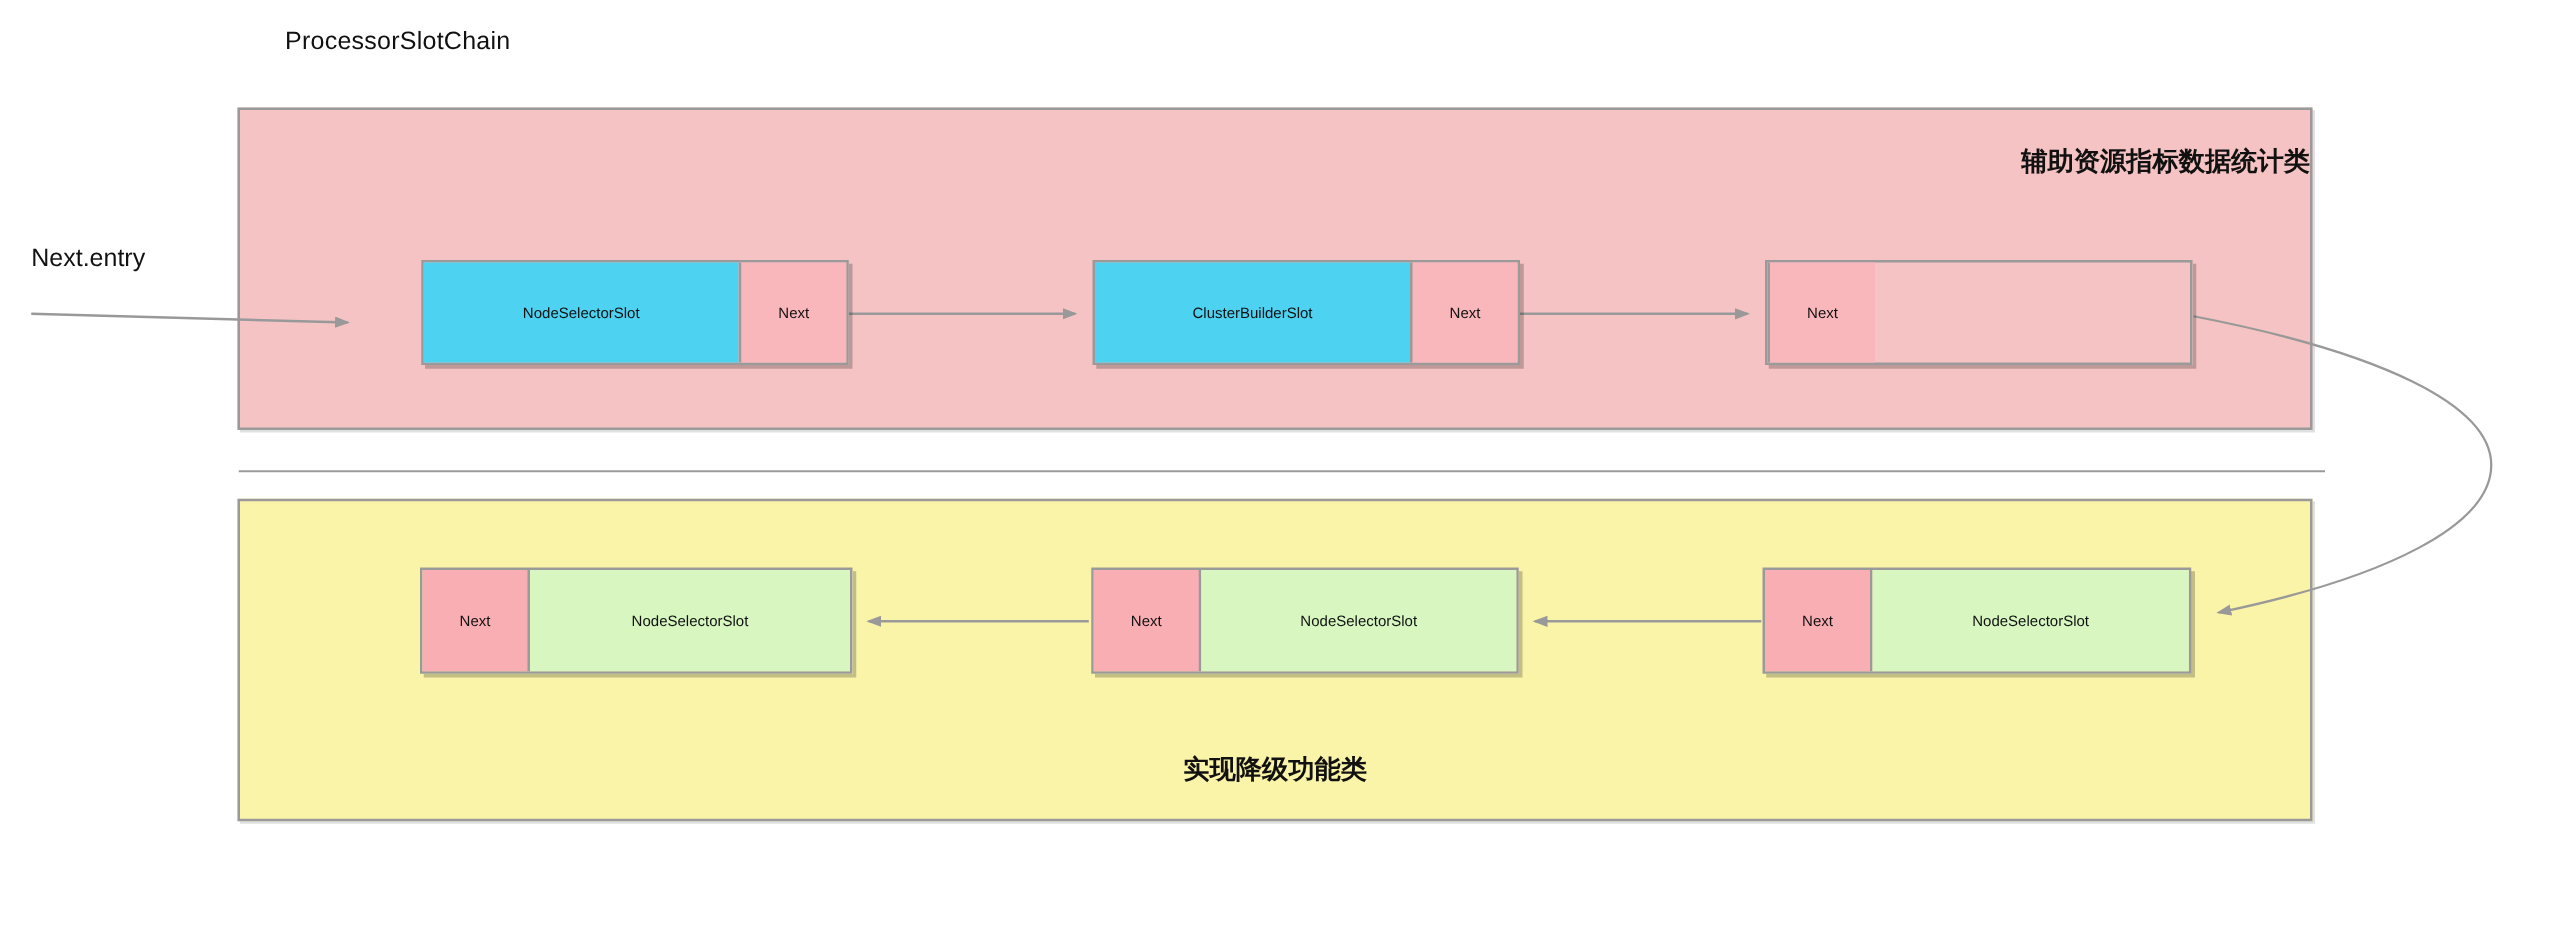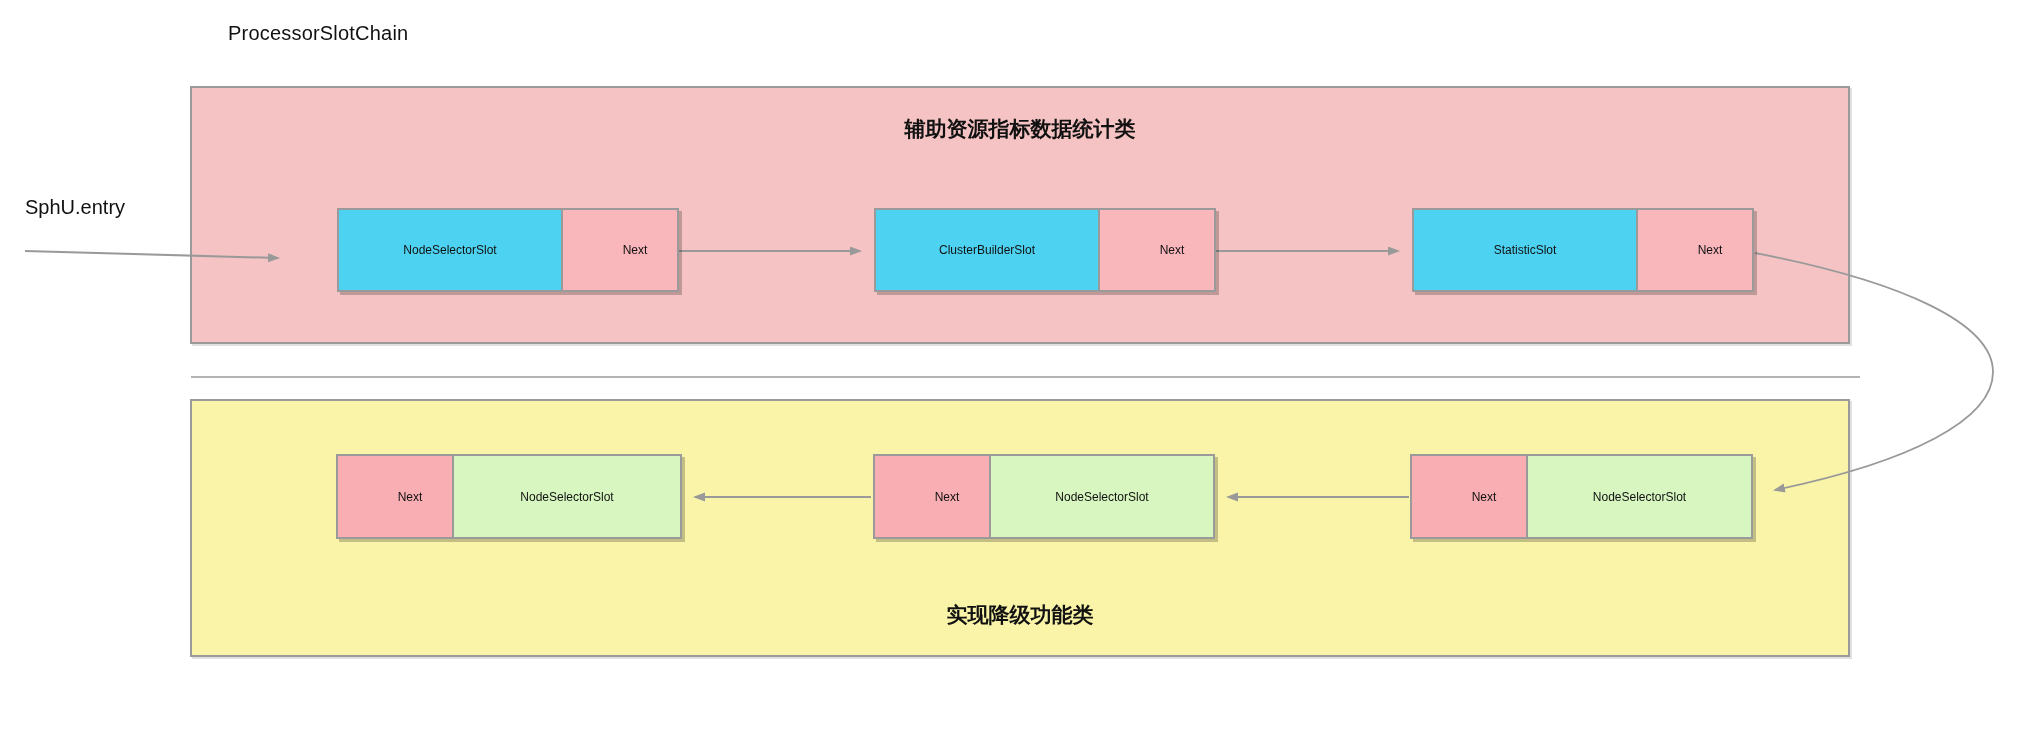--- a/index.html
+++ b/index.html
@@ -44,21 +44,21 @@
   .region.top    { top: 86px;  background: #f5c3c3; }
   .region.bottom { top: 399px; background: #faf4a8; }
   .region-label {
     position: absolute;
     left: 0;
     width: 100%;
     text-align: center;
     font-size: 21px;
     font-weight: 700;
   }
-  .region.top .region-label    { top: 27px; }
+  .region.top .region-label    { top: 27px; text-align: right; }
   .region.bottom .region-label { bottom: 26px; }
   .slot {
     position: absolute;
     display: flex;
     height: 85px;
     box-sizing: border-box;
     border: 2px solid #9a9a9a;
     box-shadow: 3px 3px 0 rgba(0,0,0,0.22);
     font-size: 12px;
   }
@@ -68,42 +68,41 @@
     align-items: center;
     justify-content: center;
     white-space: nowrap;
   }
   .slot .snext {
     width: 84px;
     display: flex;
     align-items: center;
     justify-content: center;
     flex: none;
-    padding-left: 30px;
   }
   .slot.top-slot { height: 84px; }
   .slot.top-slot .sname { background: #4dd2f2; }
   .slot.top-slot .snext { background: #f9b6bb; border-left: 2px solid #9a9a9a; }
   .slot.bottom-slot .sname { background: #d7f6c0; }
   .slot.bottom-slot .snext { background: #f9aeb4; border-right: 2px solid #9a9a9a; }
   #connectors {
     position: absolute;
     left: 0; top: 0;
     width: 2044px;
     height: 746px;
     pointer-events: none;
   }
 </style>
 </head>
 <body>
 
 <div id="canvas">
 
   <div class="diagram-title">ProcessorSlotChain</div>
-  <div class="entry-label">SphU.entry</div>
+  <div class="entry-label">Next.entry</div>
 
   <div class="region top">
     <div class="region-label">辅助资源指标数据统计类</div>
   </div>
 
   <div class="region bottom">
     <div class="region-label">实现降级功能类</div>
   </div>
 
   <svg id="connectors" viewBox="0 0 2044 746" xmlns="http://www.w3.org/2000/svg">
@@ -123,21 +122,20 @@
 
   <div class="slot top-slot" style="left:337px; top:208px; width:342px;">
     <div class="sname">NodeSelectorSlot</div>
     <div class="snext">Next</div>
   </div>
   <div class="slot top-slot" style="left:874px; top:208px; width:342px;">
     <div class="sname">ClusterBuilderSlot</div>
     <div class="snext">Next</div>
   </div>
   <div class="slot top-slot" style="left:1412px; top:208px; width:342px;">
-    <div class="sname">StatisticSlot</div>
     <div class="snext">Next</div>
   </div>
 
   <div class="slot bottom-slot" style="left:336px; top:454px; width:346px;">
     <div class="snext">Next</div>
     <div class="sname">NodeSelectorSlot</div>
   </div>
   <div class="slot bottom-slot" style="left:873px; top:454px; width:342px;">
     <div class="snext">Next</div>
     <div class="sname">NodeSelectorSlot</div>

